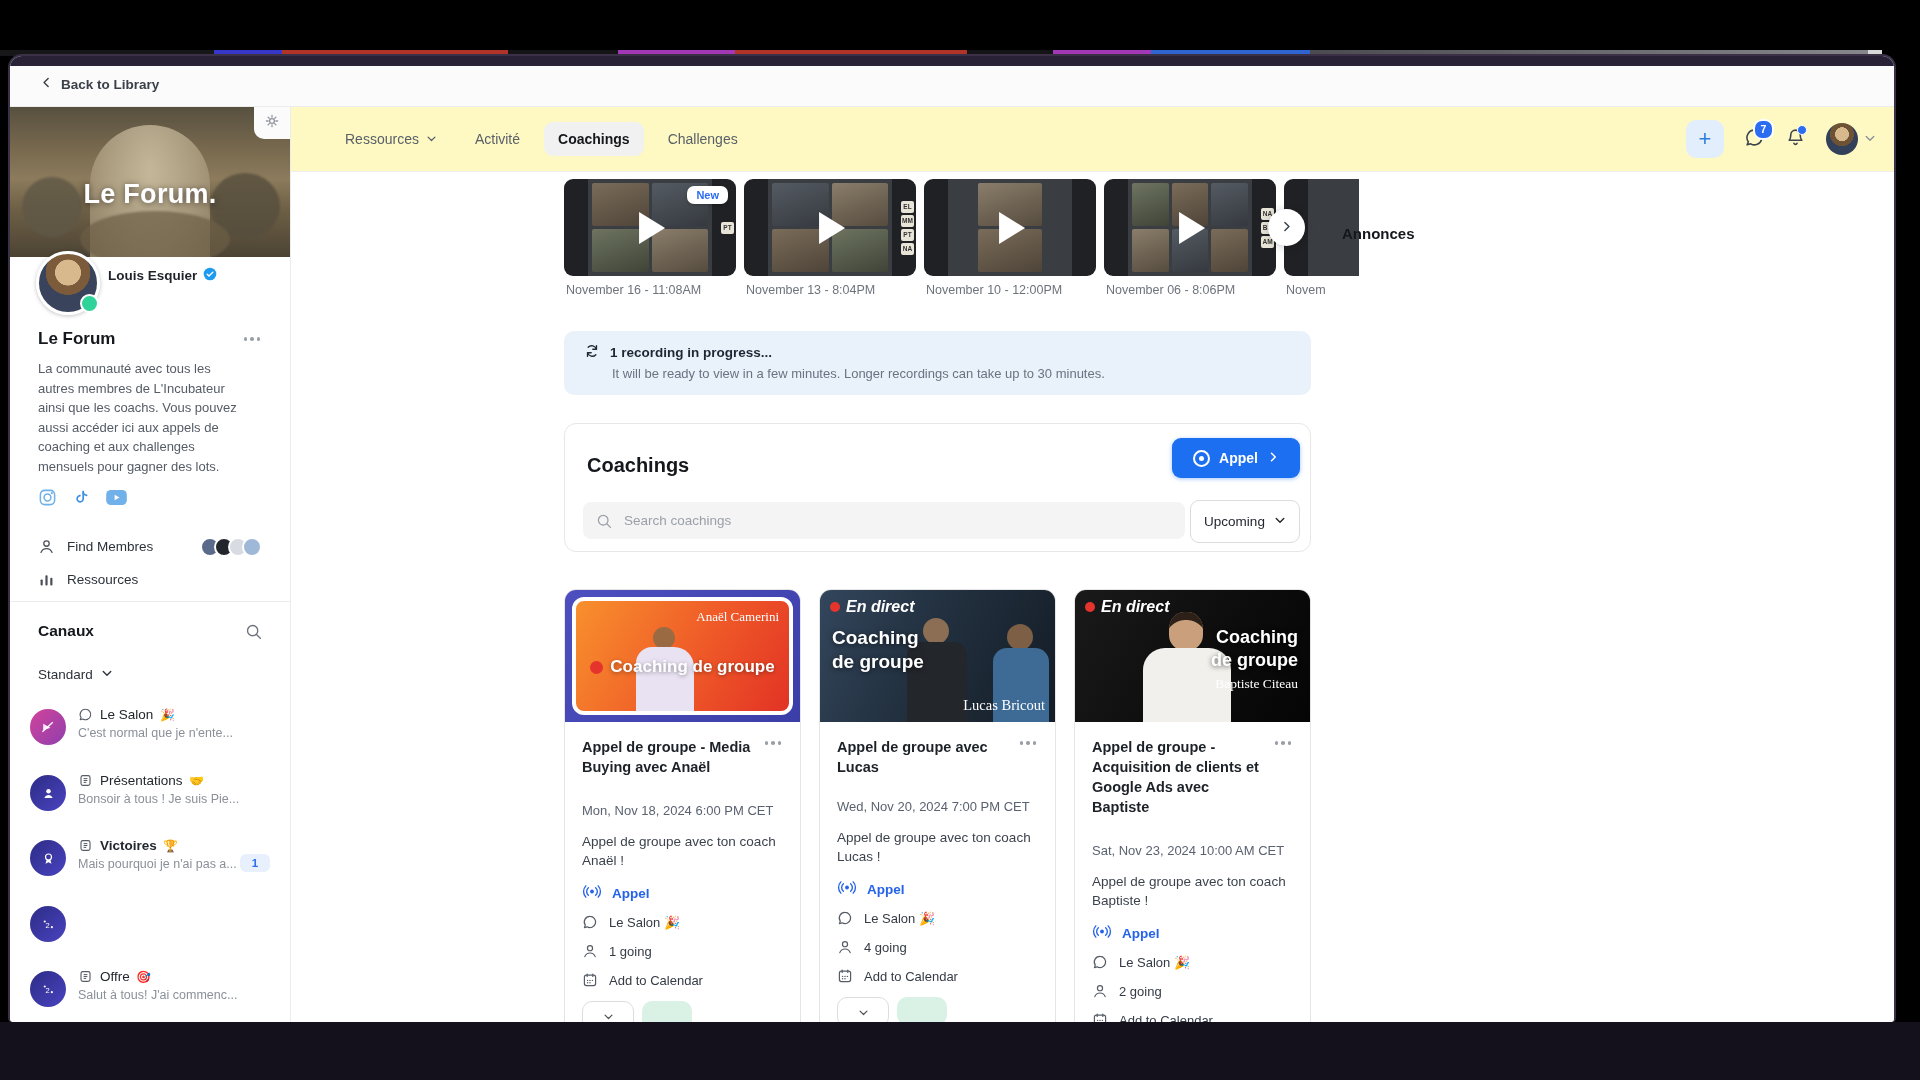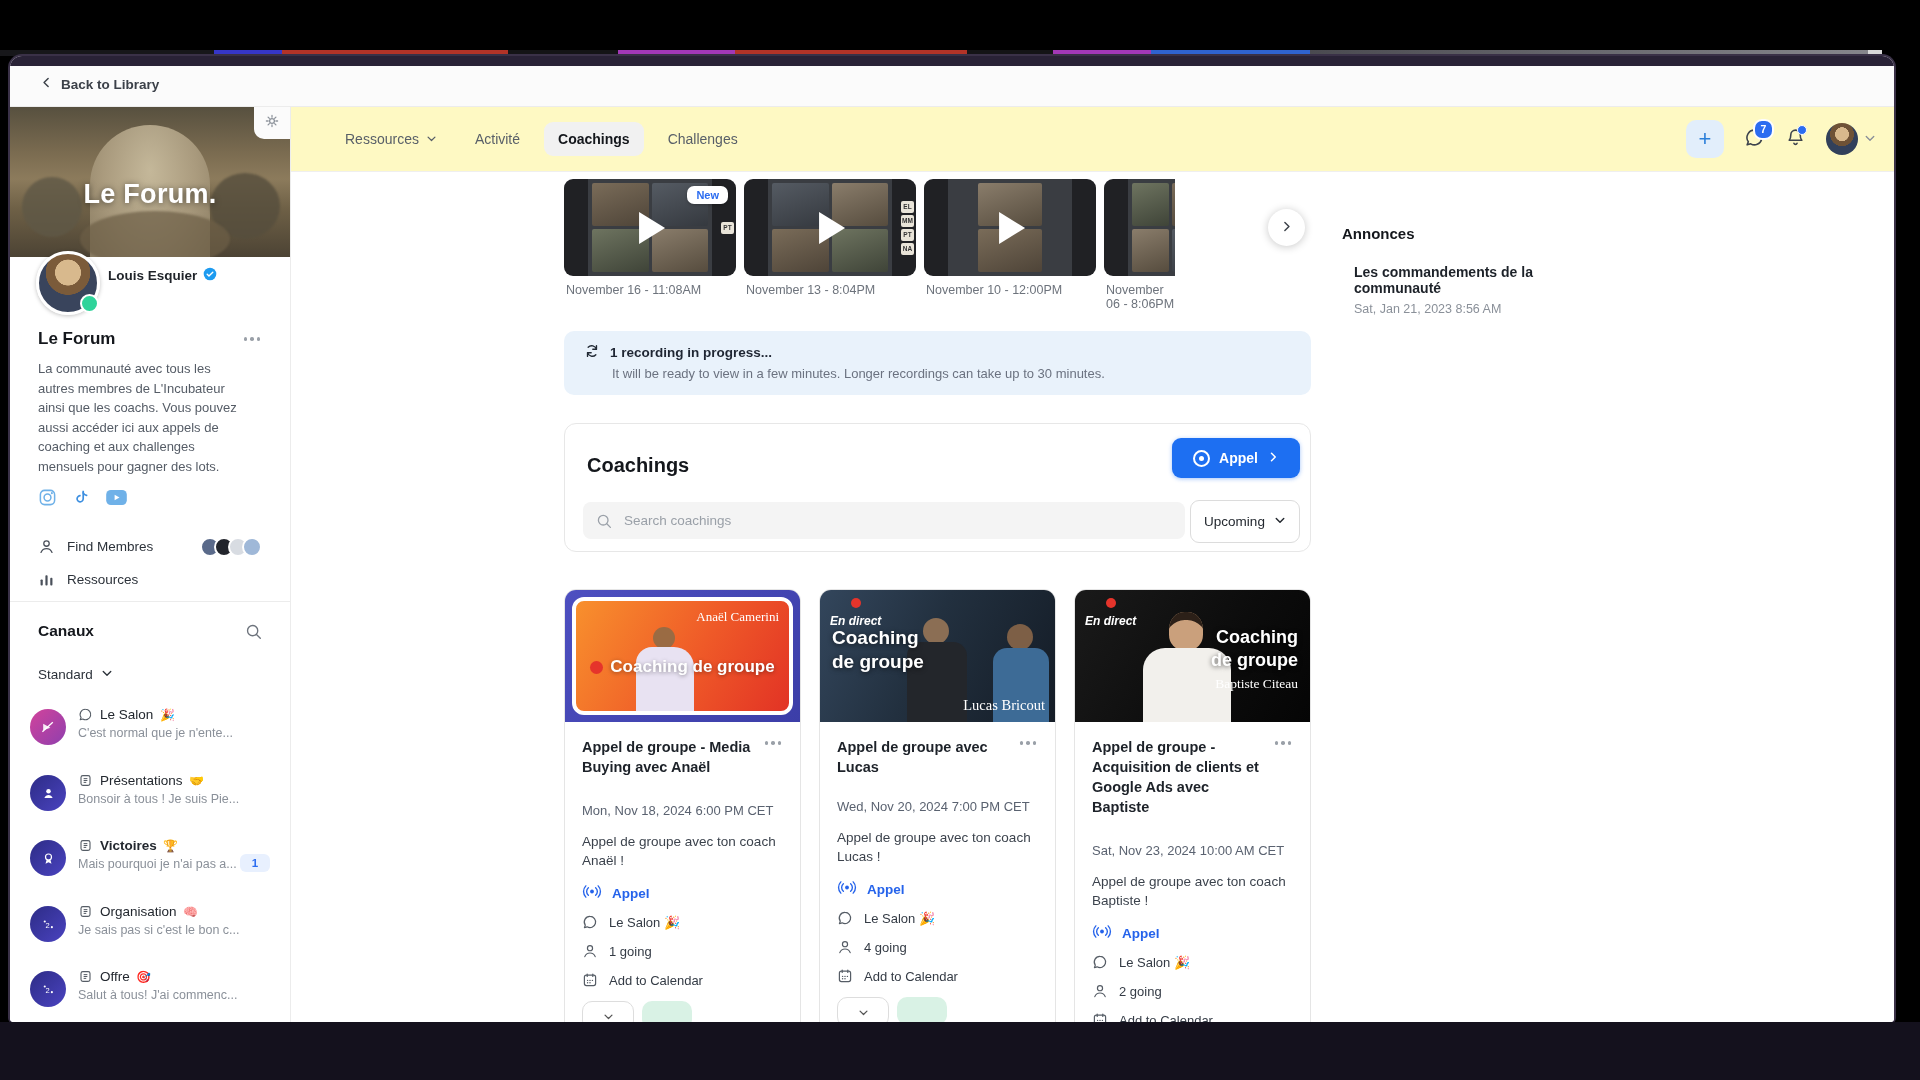--- a/index.html
+++ b/index.html
@@ -62,21 +62,21 @@
   .topctrl{position:absolute;right:18px;top:0;height:64px;display:flex;align-items:center;gap:20px;}
   .plusbtn{width:38px;height:38px;border-radius:10px;background:#e2eefb;color:#2b7fd9;display:flex;align-items:center;justify-content:center;
     font-size:22px;font-weight:400;cursor:pointer;}
   .iconbtn{position:relative;color:#3e444d;display:flex;cursor:pointer;}
   .nbadge{position:absolute;top:-8px;right:-9px;background:#2b6cf0;color:#fff;border-radius:9px;min-width:17px;height:17px;
     font-size:10.5px;font-weight:700;display:flex;align-items:center;justify-content:center;border:2px solid #fdfdfd;}
   .belldot{position:absolute;top:-2px;right:-1px;width:8px;height:8px;border-radius:50%;background:#2b6cf0;border:1.5px solid #fdfdfd;}
   .meave{width:32px;height:32px;border-radius:50%;background:radial-gradient(circle at 50% 35%,#d8b98d 0 26%,#6e5236 27% 45%,#32405a 46% 100%);}
   .hdravatar{display:flex;align-items:center;gap:6px;cursor:pointer;color:#8a9099;}
   
-  .caro{position:absolute;left:273px;top:72px;width:611px;height:132px;overflow:hidden;}
+  .caro{position:absolute;left:273px;top:72px;width:795px;height:132px;overflow:hidden;}
   .vthumb{position:absolute;top:0;width:172px;height:97px;border-radius:9px;background:#202124;overflow:hidden;cursor:pointer;}
   .vscreen{position:absolute;left:24px;top:0;width:124px;height:97px;background:#3a3d42;}
   .tiles{position:absolute;inset:4px;display:grid;grid-template-columns:1fr 1fr;gap:3px;}
   .tiles div{border-radius:2px;}
   .t1{background:linear-gradient(160deg,#7a6c59,#4e4438);} .t2{background:linear-gradient(160deg,#555b63,#35393f);}
   .t3{background:linear-gradient(160deg,#6e7460,#3f4438);} .t4{background:linear-gradient(160deg,#8a7d6b,#564c3e);}
   .play{position:absolute;left:50%;top:50%;transform:translate(-42%,-50%);width:0;height:0;
     border-left:26px solid #fff;border-top:16px solid transparent;border-bottom:16px solid transparent;}
   .newbadge{position:absolute;right:8px;top:7px;background:#fff;color:#2b6cf0;font-size:11px;font-weight:700;
     padding:3px 9px;border-radius:7px;box-shadow:0 1px 3px rgba(0,0,0,.25);}
@@ -122,21 +122,21 @@
   .cov2 .ppl:before{content:"";position:absolute;left:6px;top:0;width:26px;height:26px;border-radius:50%;background:#8b6e54;}
   .cov2 .ppl:after{content:"";position:absolute;left:-10px;top:24px;width:60px;height:80px;border-radius:14px 14px 0 0;background:#23262b;}
   .cov2 .ppl2{position:absolute;right:6px;bottom:0;width:58px;height:98px;}
   .cov2 .ppl2:before{content:"";position:absolute;left:16px;top:0;width:26px;height:26px;border-radius:50%;background:#7d5f46;}
   .cov2 .ppl2:after{content:"";position:absolute;left:2px;top:24px;width:56px;height:74px;border-radius:14px 14px 0 0;background:#3d6b96;}
   .cov3{background:linear-gradient(120deg,#1a1a1a 0%,#0c0c0c 60%,#050505 100%);}
   .cov3 .guy{position:absolute;left:64px;bottom:0;width:96px;height:110px;}
   .cov3 .guy:before{content:"";position:absolute;left:30px;top:0;width:34px;height:38px;border-radius:46% 46% 40% 40%;background:#caa07c;
     box-shadow:0 12px 0 -4px #2c2018 inset;}
   .cov3 .guy:after{content:"";position:absolute;left:4px;top:36px;width:88px;height:74px;border-radius:22px 22px 0 0;background:#f2f0ec;}
-  .endirect{position:absolute;left:10px;top:8px;display:flex;align-items:center;gap:6px;color:#fff;font-size:12px;font-style:italic;font-weight:700;flex-direction:column;}
+  .endirect{position:absolute;left:10px;top:8px;display:flex;align-items:center;gap:6px;color:#fff;font-size:16px;font-style:italic;font-weight:700;}
   .endirect .reddot{width:10px;height:10px;}
   .cov-title-left{position:absolute;left:12px;top:36px;color:#fff;font-size:19px;font-weight:700;line-height:24px;text-shadow:0 1px 5px rgba(0,0,0,.6);}
   .cov-title-right{position:absolute;right:12px;top:36px;color:#fff;font-size:18px;font-weight:700;line-height:23px;text-align:right;text-shadow:0 1px 5px rgba(0,0,0,.6);}
   .cov-speaker-br{position:absolute;right:10px;bottom:8px;color:#fff;font-family:"Liberation Serif",serif;font-size:14.5px;}
   .cov-speaker-r{position:absolute;right:12px;top:86px;color:#fff;font-family:"Liberation Serif",serif;font-size:13.5px;text-align:right;}
   .cbody{padding:15px 17px 0 17px;}
   .ctitlerow{display:flex;justify-content:space-between;align-items:flex-start;gap:10px;}
   .ctitle{font-size:14.5px;font-weight:700;color:#1d2229;line-height:20px;cursor:pointer;}
   .cdate{margin-top:26px;font-size:13px;color:#5a6270;}
   .cdesc{margin-top:14px;font-size:13.5px;color:#3c434d;line-height:19px;}
@@ -361,35 +361,20 @@
       </div>
 
       <div class="chan" style="top:797px">
         <span class="chan-av av-indigo">
             <svg width="15" height="15" viewBox="0 0 20 20">
               <text x="6" y="14" font-size="10" fill="#fff" font-family="sans-serif">2</text>
               <circle cx="5" cy="6" r="1.4" fill="#fff"></circle>
               <circle cx="14.5" cy="13.5" r="1.4" fill="#fff"></circle>
             </svg>
           </span>
-        <div class="chan-main">
-          <div class="chan-title">
-            <span class="cic">
-                <svg width="15" height="15" viewBox="0 0 20 20">
-                  <rect x="4" y="3.5" width="12" height="13" rx="2.5" fill="none" stroke="currentColor" stroke-width="1.5"></rect>
-                  <line x1="7.5" y1="7.5" x2="12.5" y2="7.5" stroke="currentColor" stroke-width="1.4"></line>
-                  <line x1="7.5" y1="10" x2="12.5" y2="10" stroke="currentColor" stroke-width="1.4"></line>
-                  <line x1="7.5" y1="12.5" x2="11" y2="12.5" stroke="currentColor" stroke-width="1.4"></line>
-                </svg>
-              </span>
-            <span>Organisation</span>
-            <span style="font-size:12px">🧠</span>
-          </div>
-          <div class="chan-prev">Je sais pas si c'est le bon c...</div>
-        </div>
 
       </div>
 
       <div class="chan" style="top:862px">
         <span class="chan-av av-indigo">
             <svg width="15" height="15" viewBox="0 0 20 20">
               <text x="6" y="14" font-size="10" fill="#fff" font-family="sans-serif">2</text>
               <circle cx="5" cy="6" r="1.4" fill="#fff"></circle>
               <circle cx="14.5" cy="13.5" r="1.4" fill="#fff"></circle>
             </svg>
@@ -777,23 +762,19 @@
                   </svg>
                 </span>
               <span>Add to Calendar</span>
             </div>
           </div>
         </div>
       </div>
 
       <div class="annon">
         <h3>Annonces</h3>
-        <div class="annitem">
-          <div class="t">Les commandements de la communauté</div>
-          <div class="d">Sat, Jan 21, 2023 8:56 AM</div>
-        </div>
       </div>
 
     </div>
   </div>
 </div>
 
 <div class="bottombar"></div>
 
 </body></html>

